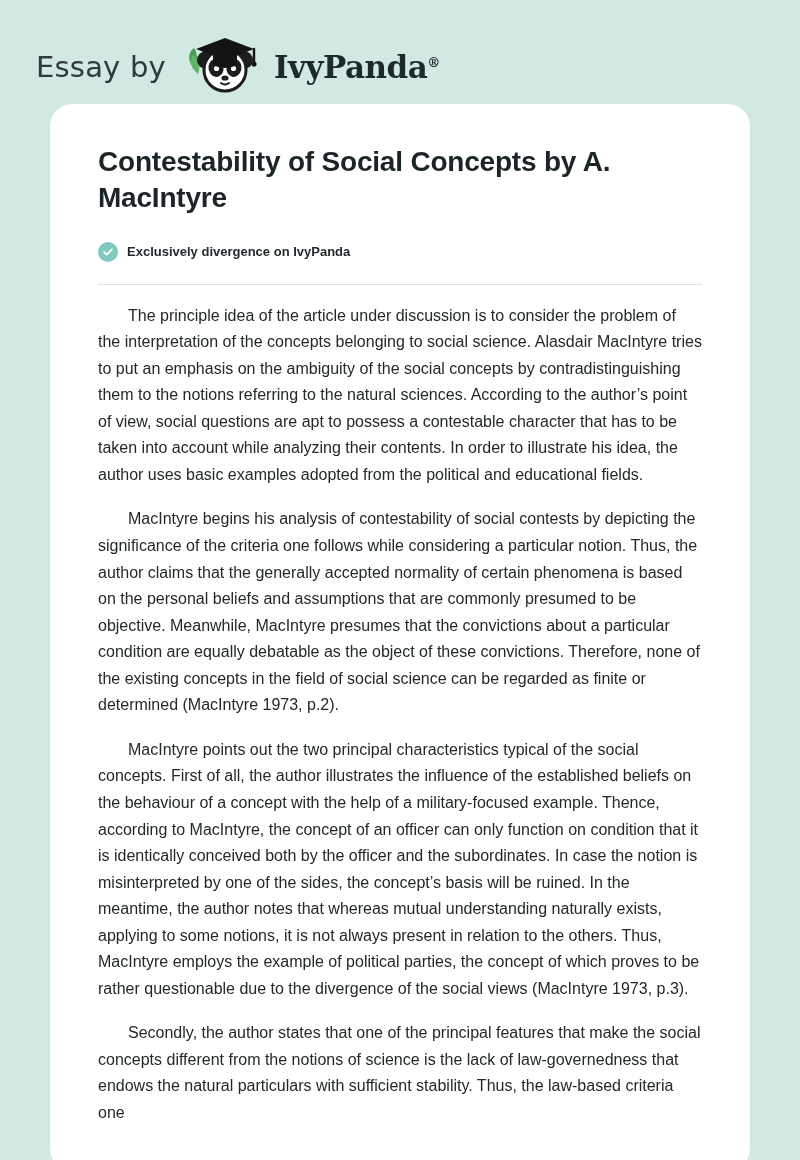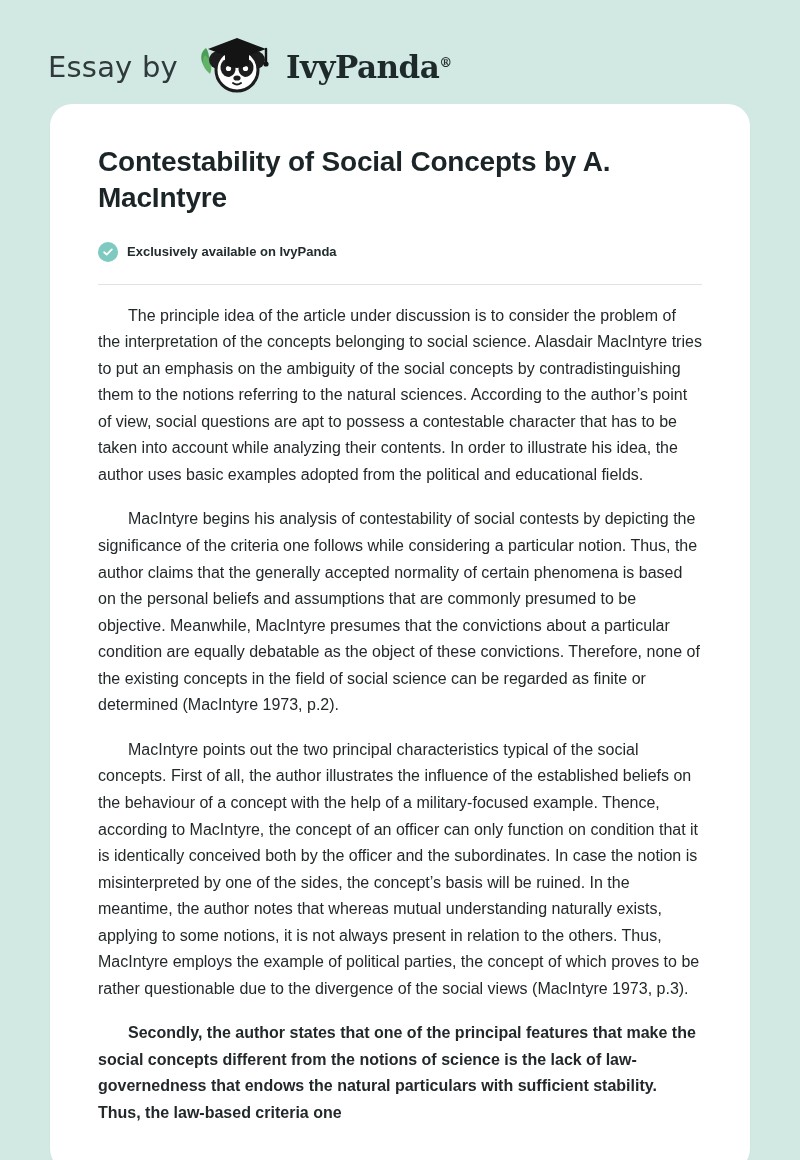--- a/index.html
+++ b/index.html
@@ -17,21 +17,21 @@
     width: 800px;
     min-height: 1160px;
     box-sizing: border-box;
     position: relative;
   }
 
   
   .brand-header {
     display: flex;
     align-items: center;
-    padding: 38px 0 0 48px;
+    padding: 38px 0 0 36px;
     height: 96px;
     box-sizing: border-box;
   }
   .brand-essay-by {
     font-size: 29px;
     color: #2f3a3a;
     letter-spacing: 0.2px;
     font-weight: 400;
     margin-right: 16px;
     font-family: "DejaVu Sans", sans-serif;
@@ -110,21 +110,21 @@
     border: 0;
   }
   .body-text p {
     font-size: 16px;
     line-height: 1.66;
     color: #23292b;
     margin: 0 0 18px 0;
     text-indent: 30px;
     text-align: left;
   }
-  .body-text p:last-child { margin-bottom: 0; font-weight: bold; }
+  .body-text p:last-child { margin-bottom: 0; }
 </style>
 </head>
 <body>
 
 <div class="page">
 
   <div class="brand-header">
     <span class="brand-essay-by">Essay by</span>
 
     <div class="logo-group">
@@ -160,21 +160,21 @@
   <div class="card">
 
     <h1 class="doc-title">Contestability of Social Concepts by A. MacIntyre</h1>
 
     <div class="badge-row">
       <span class="check-badge">
         <svg width="12" height="12" viewBox="0 0 12 12" xmlns="http://www.w3.org/2000/svg">
           <path d="M2.2 6.2 L4.7 8.6 L9.8 3.4" stroke="#ffffff" stroke-width="1.9" fill="none" stroke-linecap="round" stroke-linejoin="round"></path>
         </svg>
       </span>
-      <span class="badge-text">Exclusively available on IvyPanda</span>
+      <span class="badge-text">Exclusively divergence on IvyPanda</span>
     </div>
 
     <hr class="divider">
 
     <div class="body-text">
       <p>The principle idea of the article under discussion is to consider the problem of the interpretation of the concepts belonging to social science. Alasdair MacIntyre tries to put an emphasis on the ambiguity of the social concepts by contradistinguishing them to the notions referring to the natural sciences. According to the author’s point of view, social questions are apt to possess a contestable character that has to be taken into account while analyzing their contents. In order to illustrate his idea, the author uses basic examples adopted from the political and educational fields.</p>
       <p>MacIntyre begins his analysis of contestability of social contests by depicting the significance of the criteria one follows while considering a particular notion. Thus, the author claims that the generally accepted normality of certain phenomena is based on the personal beliefs and assumptions that are commonly presumed to be objective. Meanwhile, MacIntyre presumes that the convictions about a particular condition are equally debatable as the object of these convictions. Therefore, none of the existing concepts in the field of social science can be regarded as finite or determined (MacIntyre 1973, p.2).</p>
       <p>MacIntyre points out the two principal characteristics typical of the social concepts. First of all, the author illustrates the influence of the established beliefs on the behaviour of a concept with the help of a military-focused example. Thence, according to MacIntyre, the concept of an officer can only function on condition that it is identically conceived both by the officer and the subordinates. In case the notion is misinterpreted by one of the sides, the concept’s basis will be ruined. In the meantime, the author notes that whereas mutual understanding naturally exists, applying to some notions, it is not always present in relation to the others. Thus, MacIntyre employs the example of political parties, the concept of which proves to be rather questionable due to the divergence of the social views (MacIntyre 1973, p.3).</p>
       <p>Secondly, the author states that one of the principal features that make the social concepts different from the notions of science is the lack of law-governedness that endows the natural particulars with sufficient stability. Thus, the law-based criteria one</p>
     </div>

